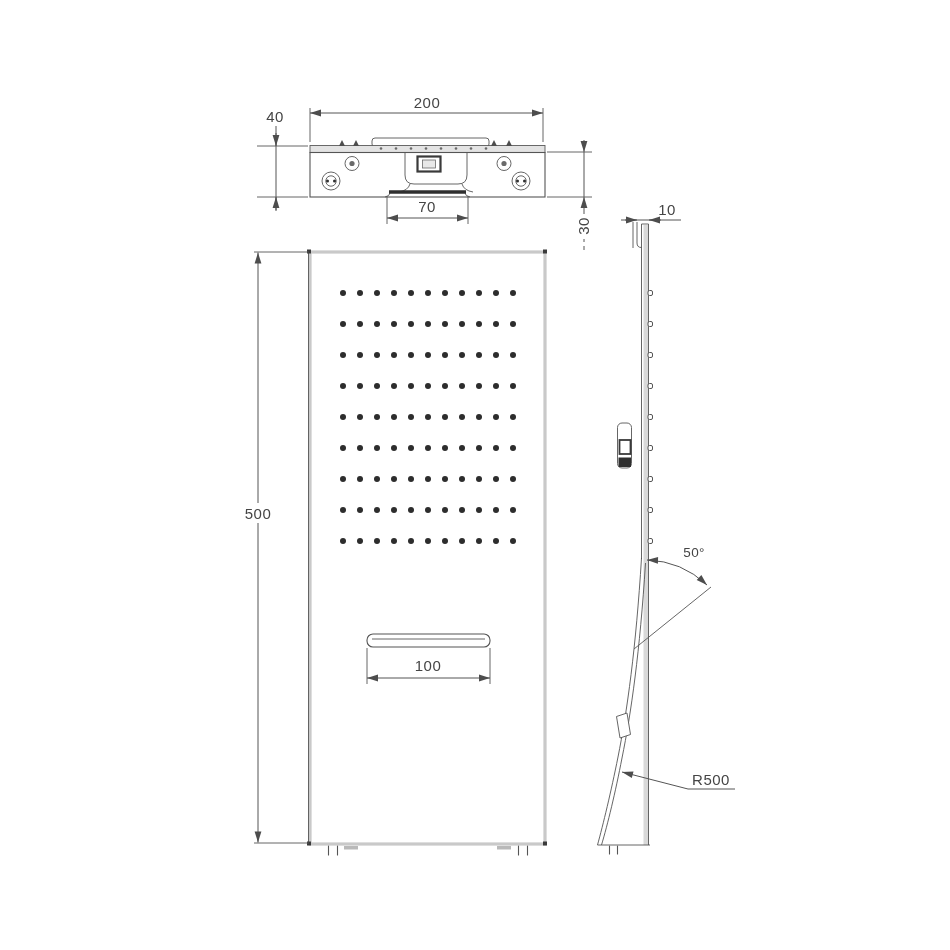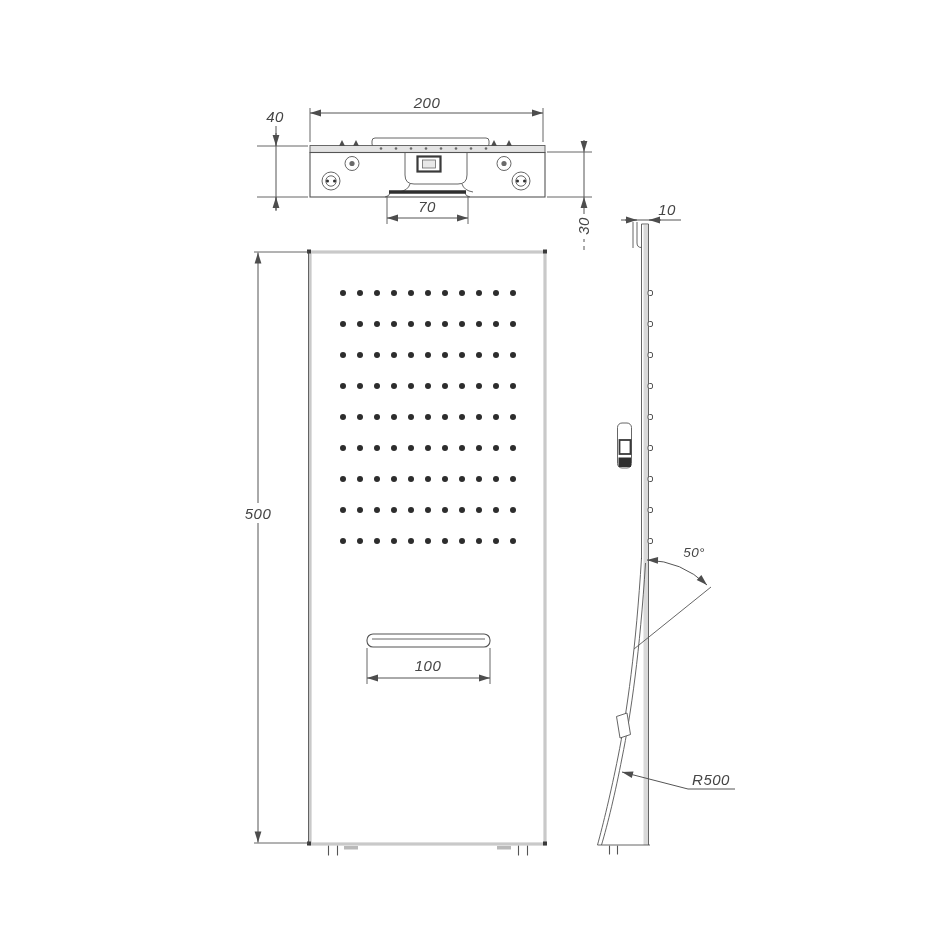--- a/index.html
+++ b/index.html
@@ -1,16 +1,16 @@
 <!DOCTYPE html>
 <html style="--c-line: #555555; --c-light_edge: #c9c9c9; --c-dot: #2d2d2d; --c-text: #454545; --c-dark_fill: #2f2f2f; --c-gray_fill: #d9d9d9; --c-background: #ffffff;"><head>
 <meta charset="utf-8">
 <style>
   html,body{margin:0;padding:0;background:var(--c-background,#fff);}
-  .stage{position:relative;width:950px;height:950px;background:var(--c-background,#fff);overflow:hidden;font-style:italic;}
+  .stage{position:relative;width:950px;height:950px;background:var(--c-background,#fff);overflow:hidden;}
   svg text{font-family:"Liberation Sans","DejaVu Sans",sans-serif;fill:var(--c-text,#454545);}
   .dim-text{font-size:15px;letter-spacing:.5px;}
   .dim-text-sm{font-size:13.5px;letter-spacing:.3px;}
   .ln{stroke:var(--c-line,#555);stroke-width:1.1;fill:none;stroke-linecap:round;}
   .ln-thin{stroke:var(--c-line,#555);stroke-width:0.9;fill:none;}
   .ln-thick{stroke:var(--c-dark_fill,#2f2f2f);stroke-width:3.6;fill:none;}
   .ln-light{stroke:var(--c-light_edge,#c6c6c6);stroke-width:3.2;fill:none;}
   .dim{stroke:var(--c-line,#555);stroke-width:1;fill:none;}
   .dash{stroke-dasharray:4 4;}
   .white-fill{fill:#fff;}

